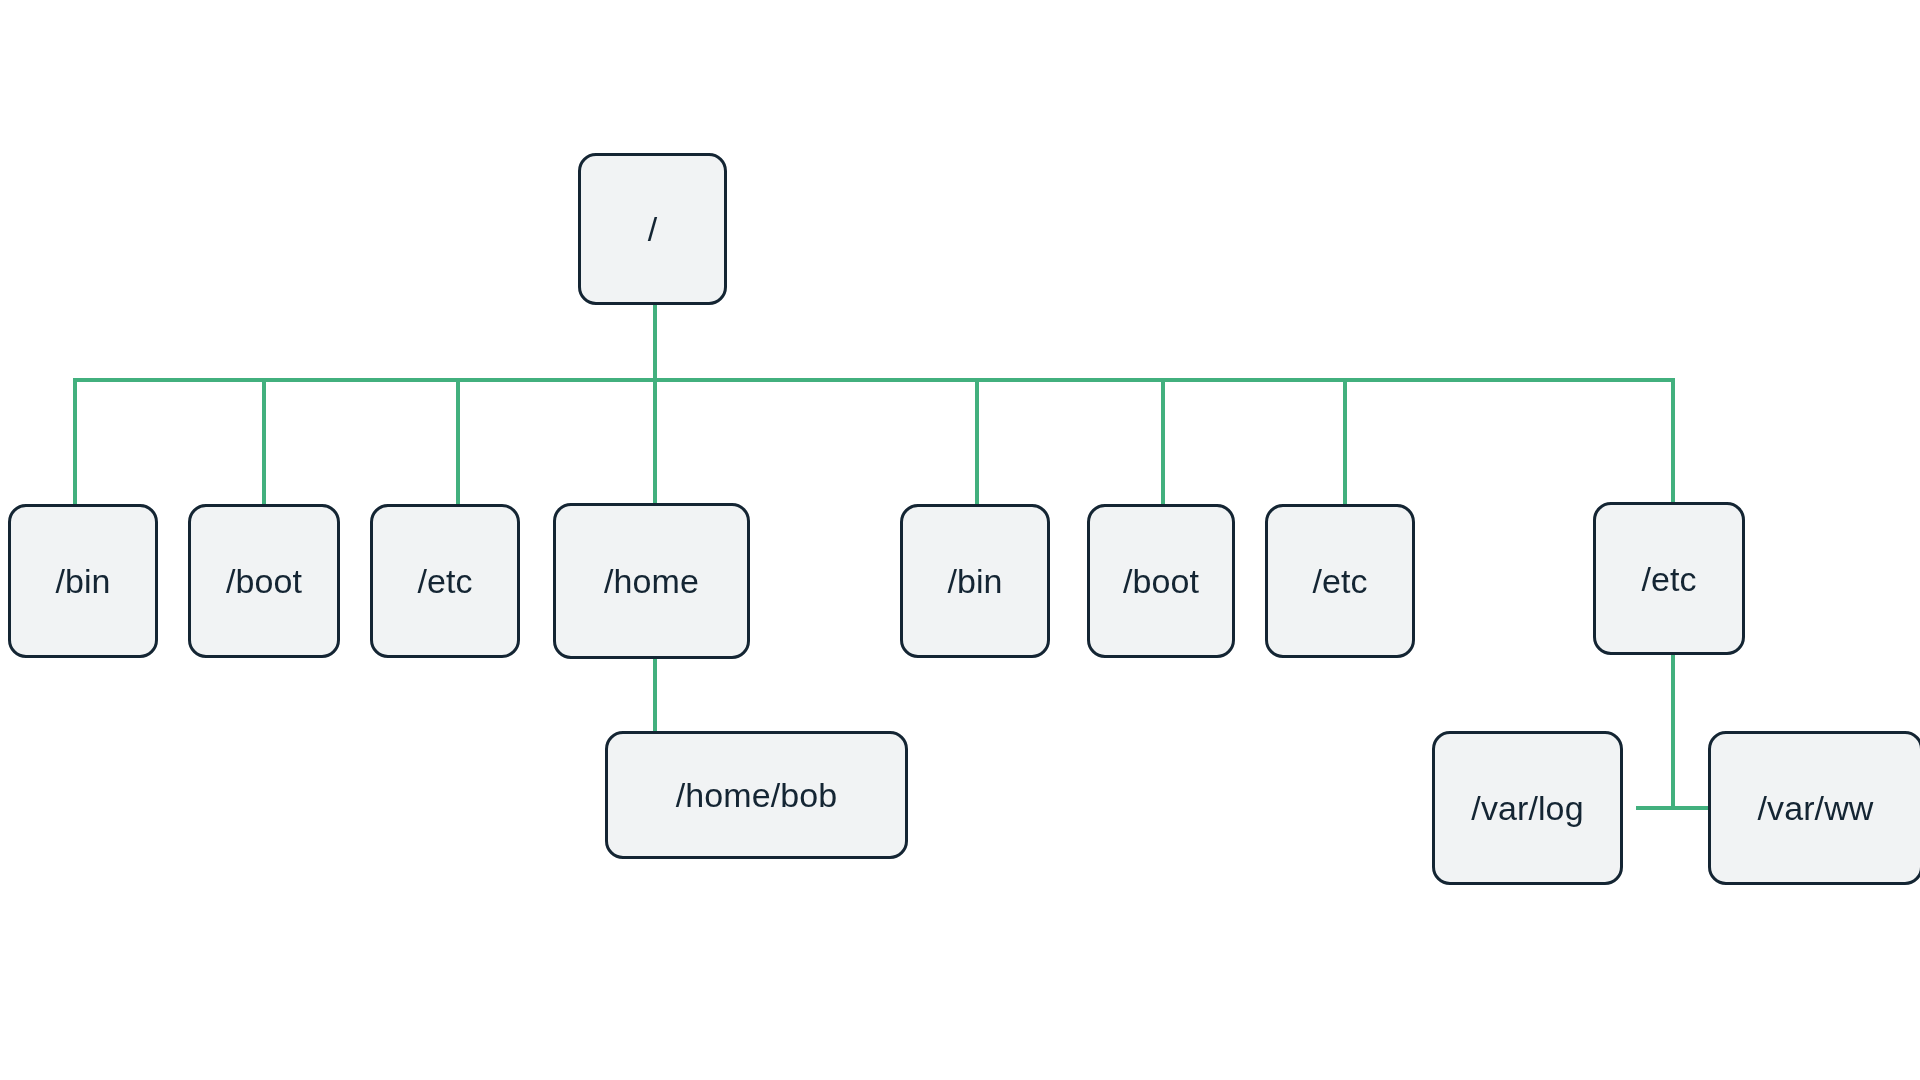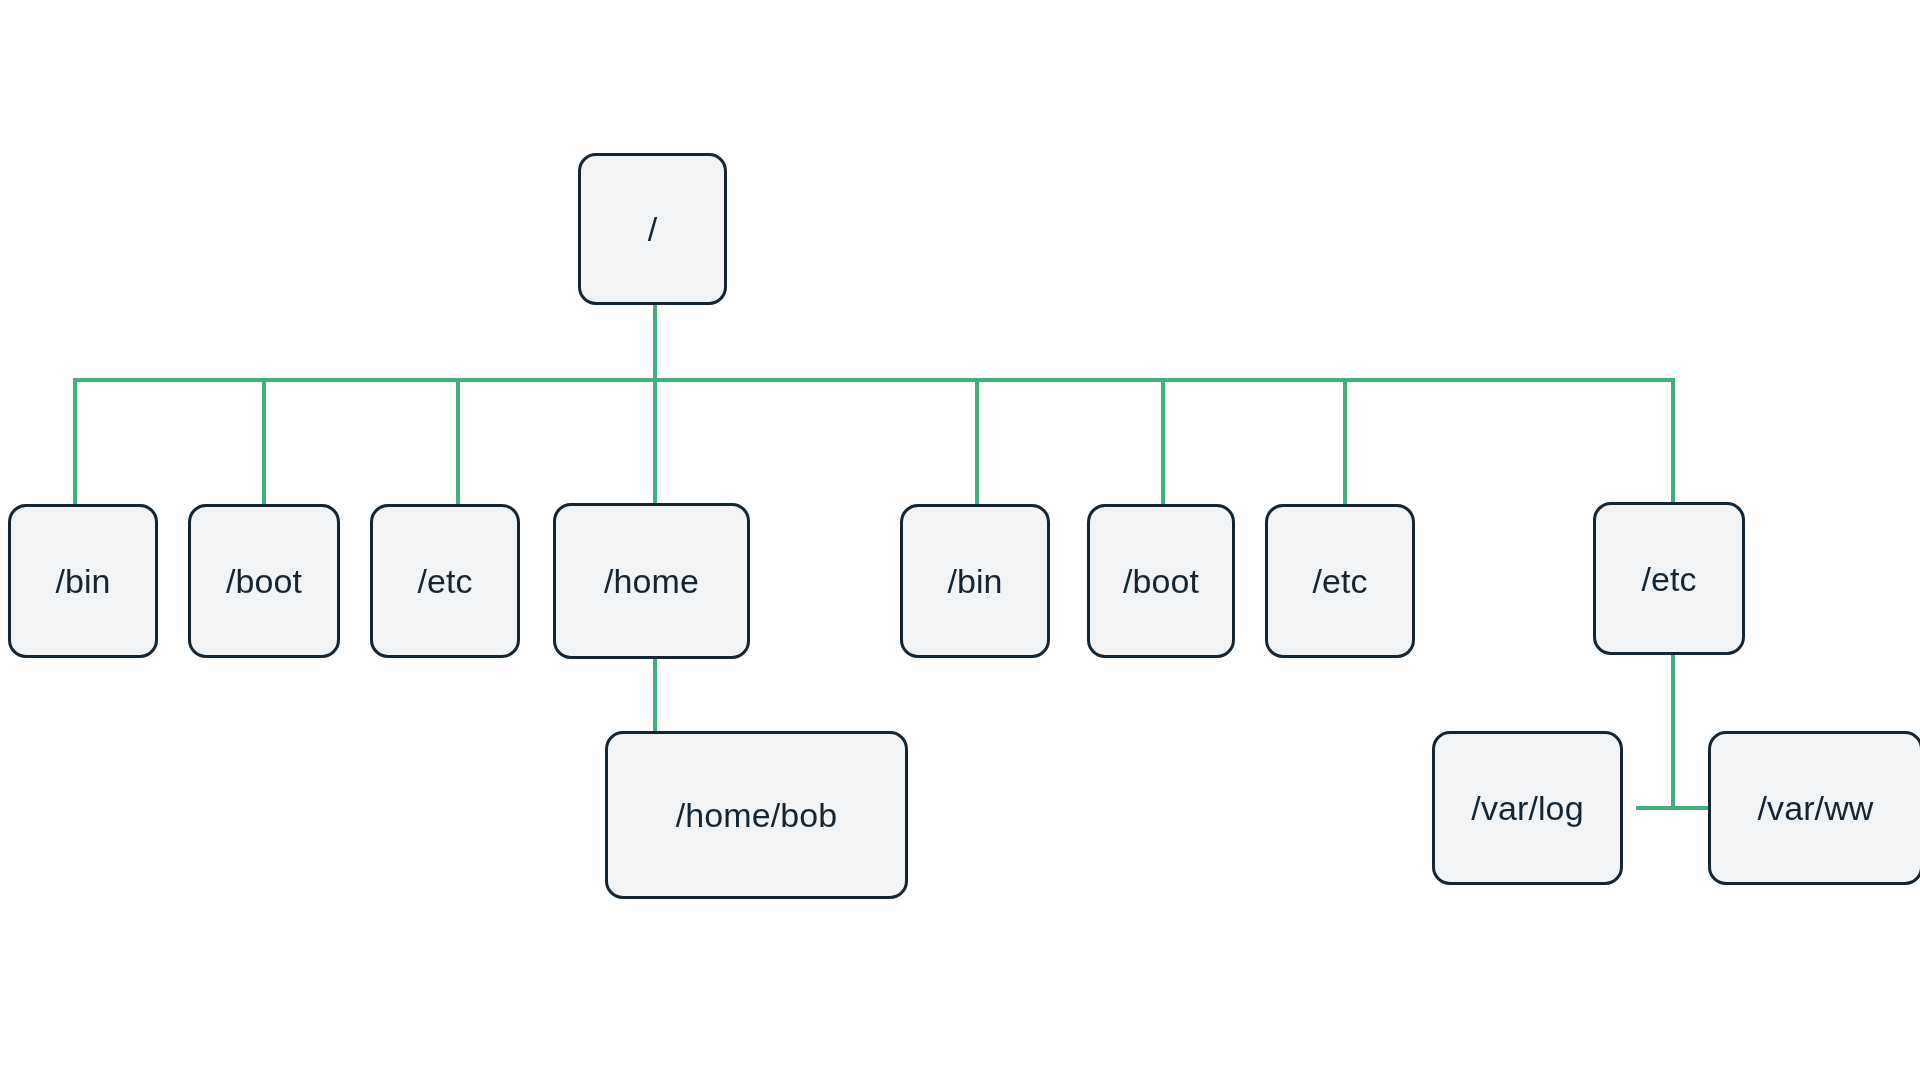--- a/index.html
+++ b/index.html
@@ -112,21 +112,21 @@
   </div>
 
   <div class="node" style="left:1265px; top:504px; width:150px; height:154px;">
     <span class="node-label">/etc</span>
   </div>
 
   <div class="node" style="left:1593px; top:502px; width:152px; height:153px;">
     <span class="node-label">/etc</span>
   </div>
 
-  <div class="node" style="left:605px; top:731px; width:303px; height:168px;">
+  <div class="node" style="left:605px; top:731px; width:303px; height:128px;">
     <span class="node-label">/home/bob</span>
   </div>
 
   <div class="node" style="left:1432px; top:731px; width:191px; height:154px;">
     <span class="node-label">/var/log</span>
   </div>
 
   <div class="node" style="left:1708px; top:731px; width:215px; height:154px;">
     <span class="node-label">/var/ww</span>
   </div>

